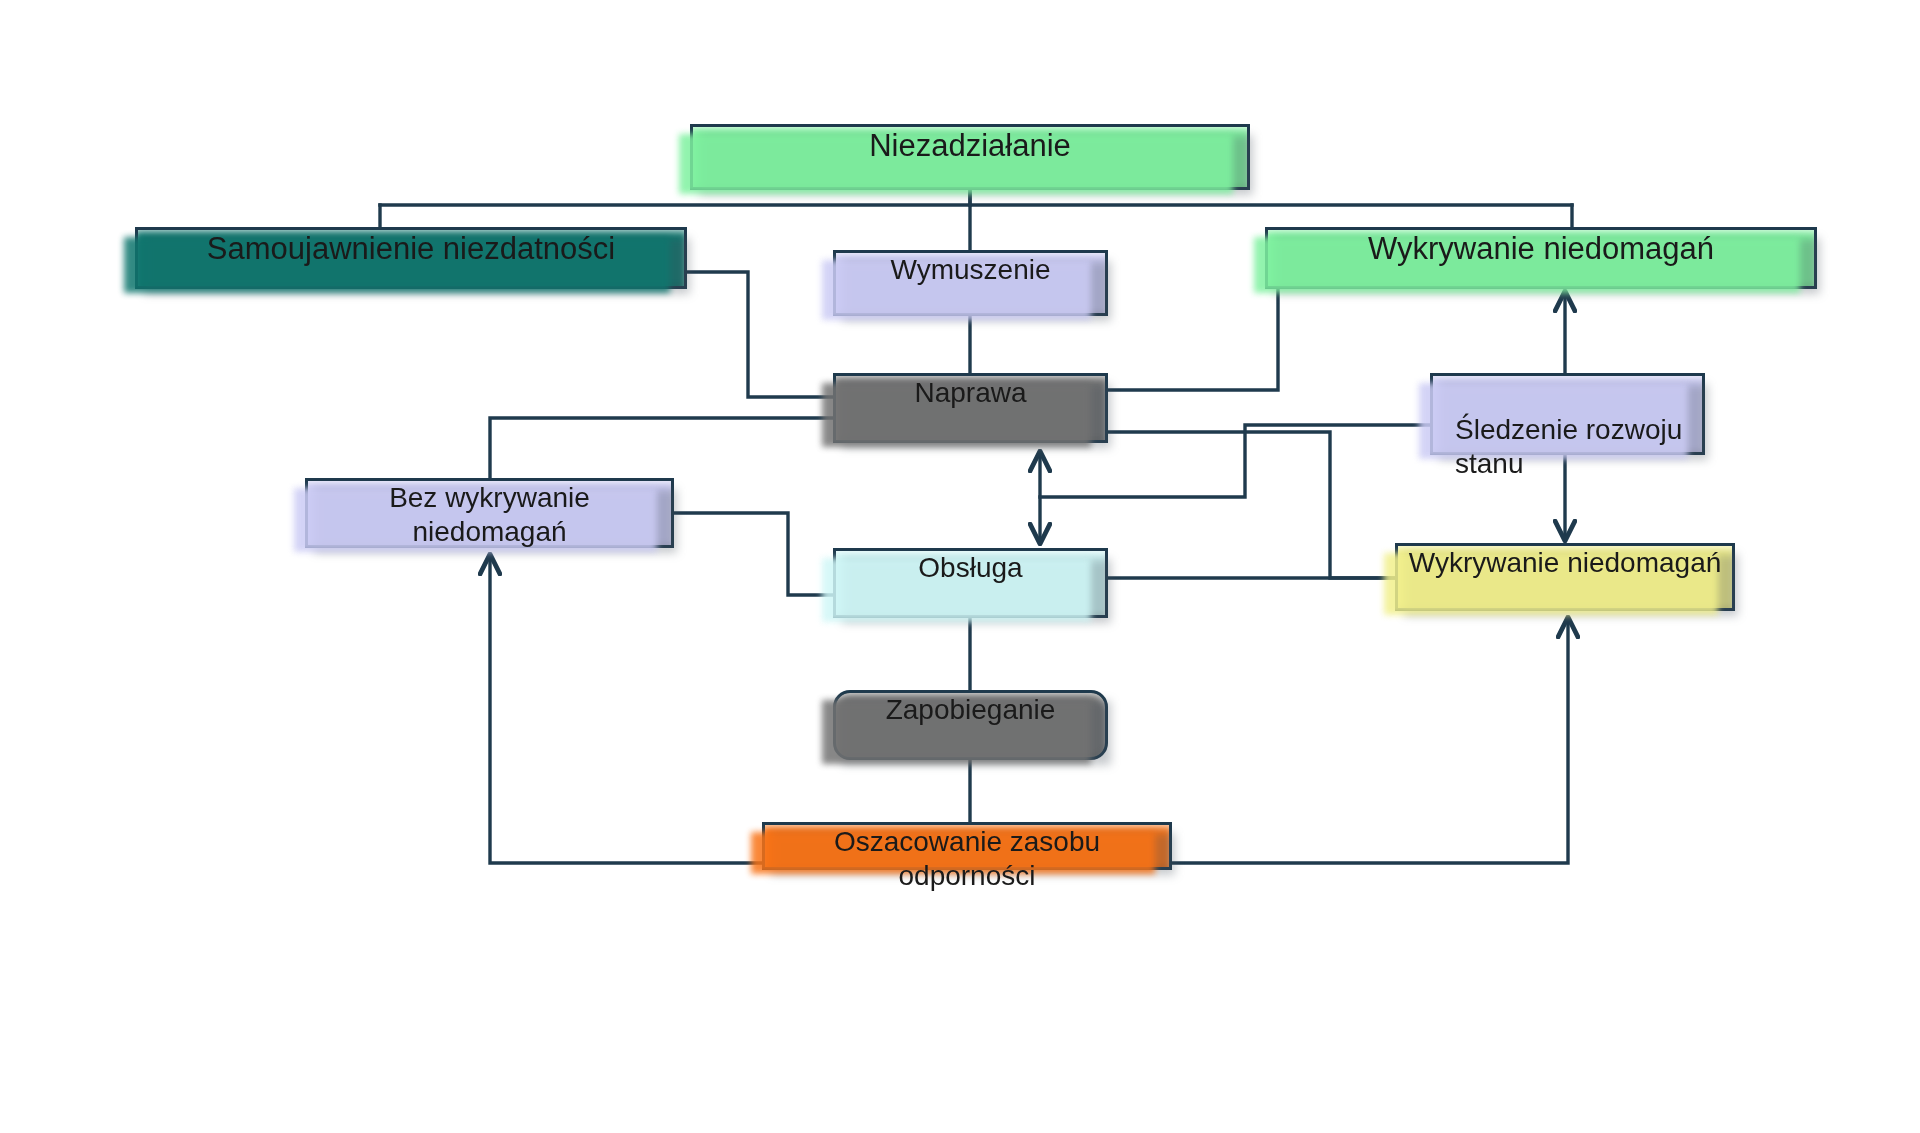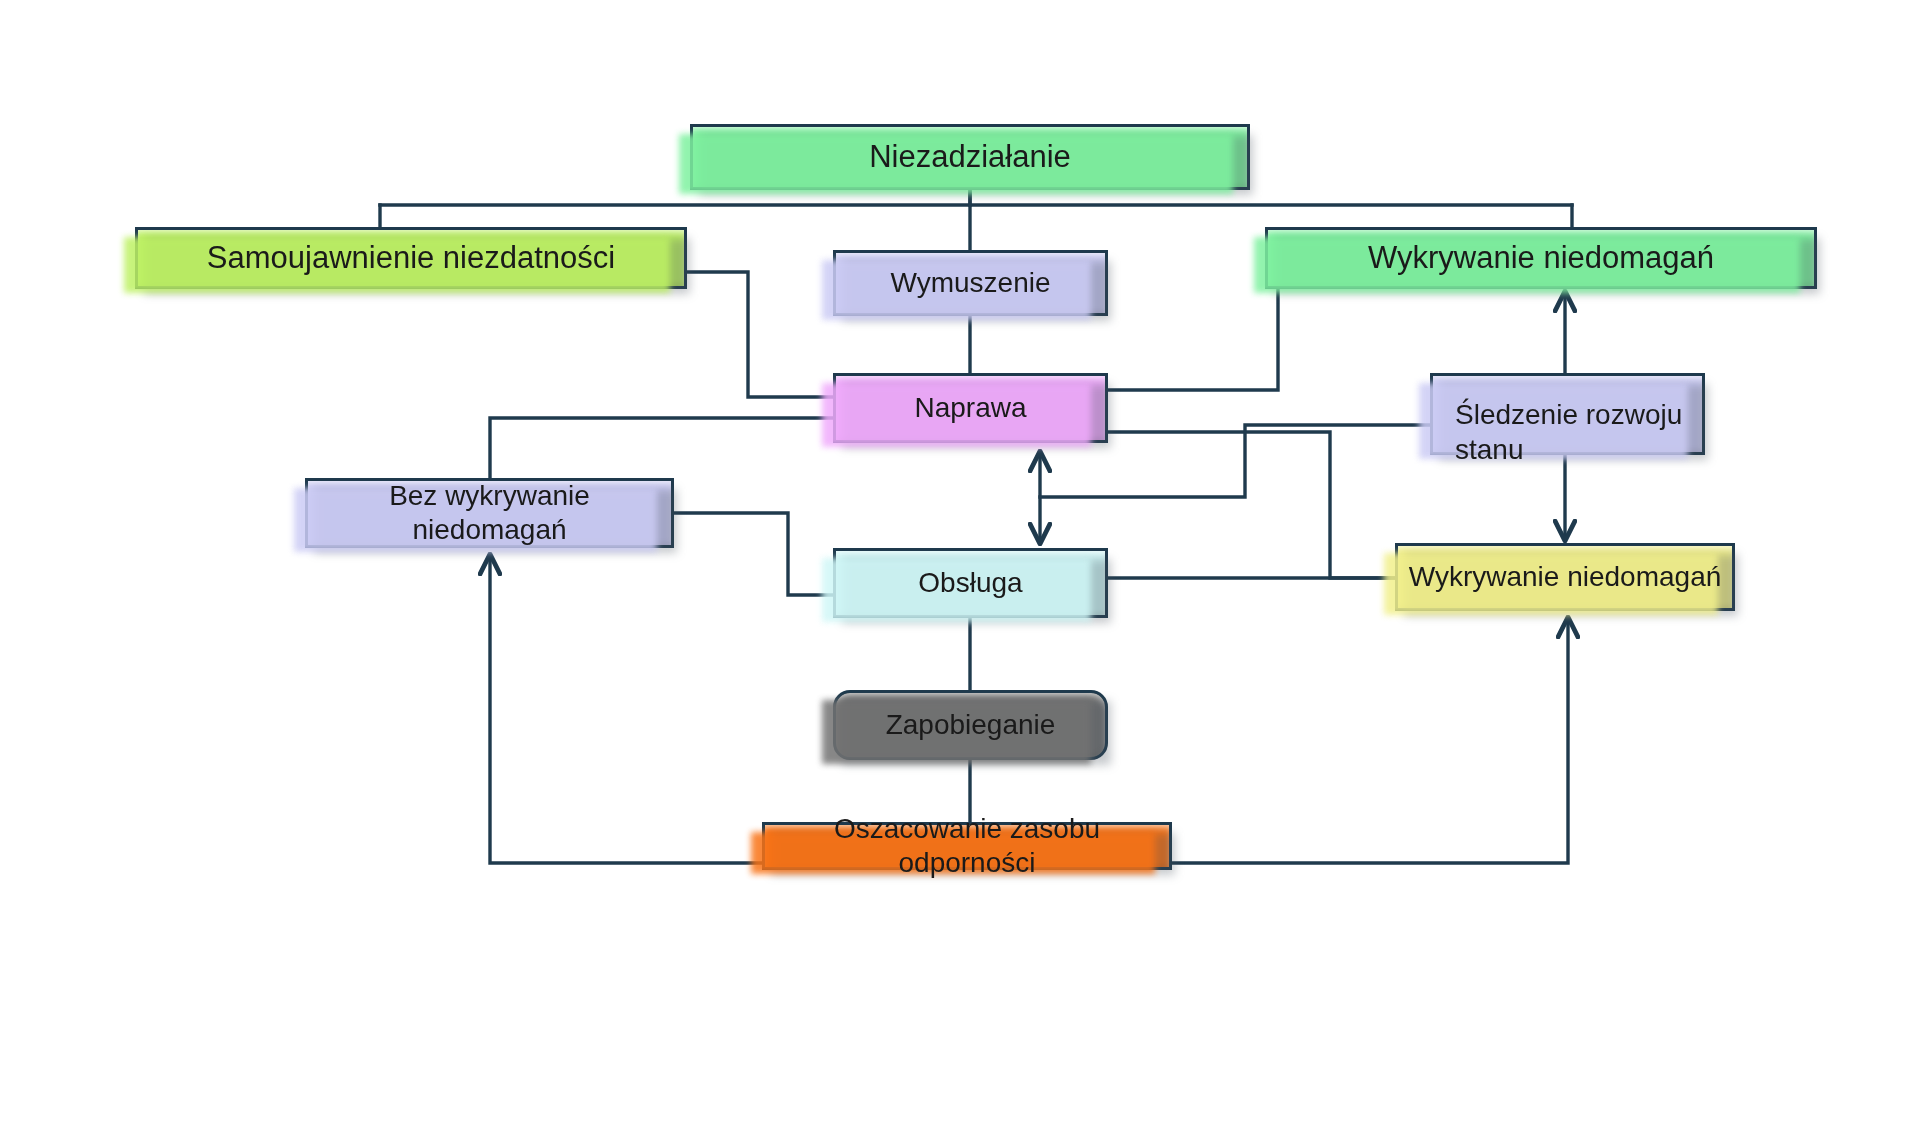--- a/index.html
+++ b/index.html
@@ -23,21 +23,21 @@
     top: 0;
     width: 1920px;
     height: 1133px;
     pointer-events: none;
   }
   .node {
     position: absolute;
     box-sizing: border-box;
     border: 3px solid #1f3a4d;
     display: flex;
-    align-items: center;
+    align-items: flex-start;
     justify-content: center;
     color: #1a1a1a;
     text-align: center;
     line-height: 1.22;
     z-index: 5;
     background-clip: padding-box;
   }
   
   .node::before {
     content: "";
@@ -132,33 +132,33 @@
       <path d="M762,863 L490,863 L490,558" marker-end="url(#arrowEnd)"></path>
 
       <path d="M1172,863 L1568,863 L1568,621" marker-end="url(#arrowEnd)"></path>
     </g>
   </svg>
 
   <div class="node big inner-hl" style="left:690px; top:124px; width:560px; height:66px; background:#7ff2a0;">
     <span>Niezadziałanie</span>
   </div>
 
-  <div class="node big inner-hl" style="left:135px; top:227px; width:552px; height:62px; background:#bef264;">
+  <div class="node big inner-hl" style="left:135px; top:227px; width:552px; height:62px; background:#0f766e;">
     <span>Samoujawnienie niezdatności</span>
   </div>
 
   <div class="node big inner-hl" style="left:1265px; top:227px; width:552px; height:62px; background:#7ff2a0;">
     <span>Wykrywanie niedomagań</span>
   </div>
 
   <div class="node mid inner-hl" style="left:833px; top:250px; width:275px; height:66px; background:#ccccf5;">
     <span>Wymuszenie</span>
   </div>
 
-  <div class="node mid inner-hl" style="left:833px; top:373px; width:275px; height:70px; background:#f0abfc;">
+  <div class="node mid inner-hl" style="left:833px; top:373px; width:275px; height:70px; background:#737373;">
     <span>Naprawa</span>
   </div>
 
   <div class="node mid inner-hl lefttext" style="left:1430px; top:373px; width:275px; height:82px; background:#ccccf5;">
     <span>Śledzenie rozwoju stanu</span>
   </div>
 
   <div class="node mid inner-hl" style="left:833px; top:548px; width:275px; height:70px; background:#d0f7f7;">
     <span>Obsługa</span>
   </div>

